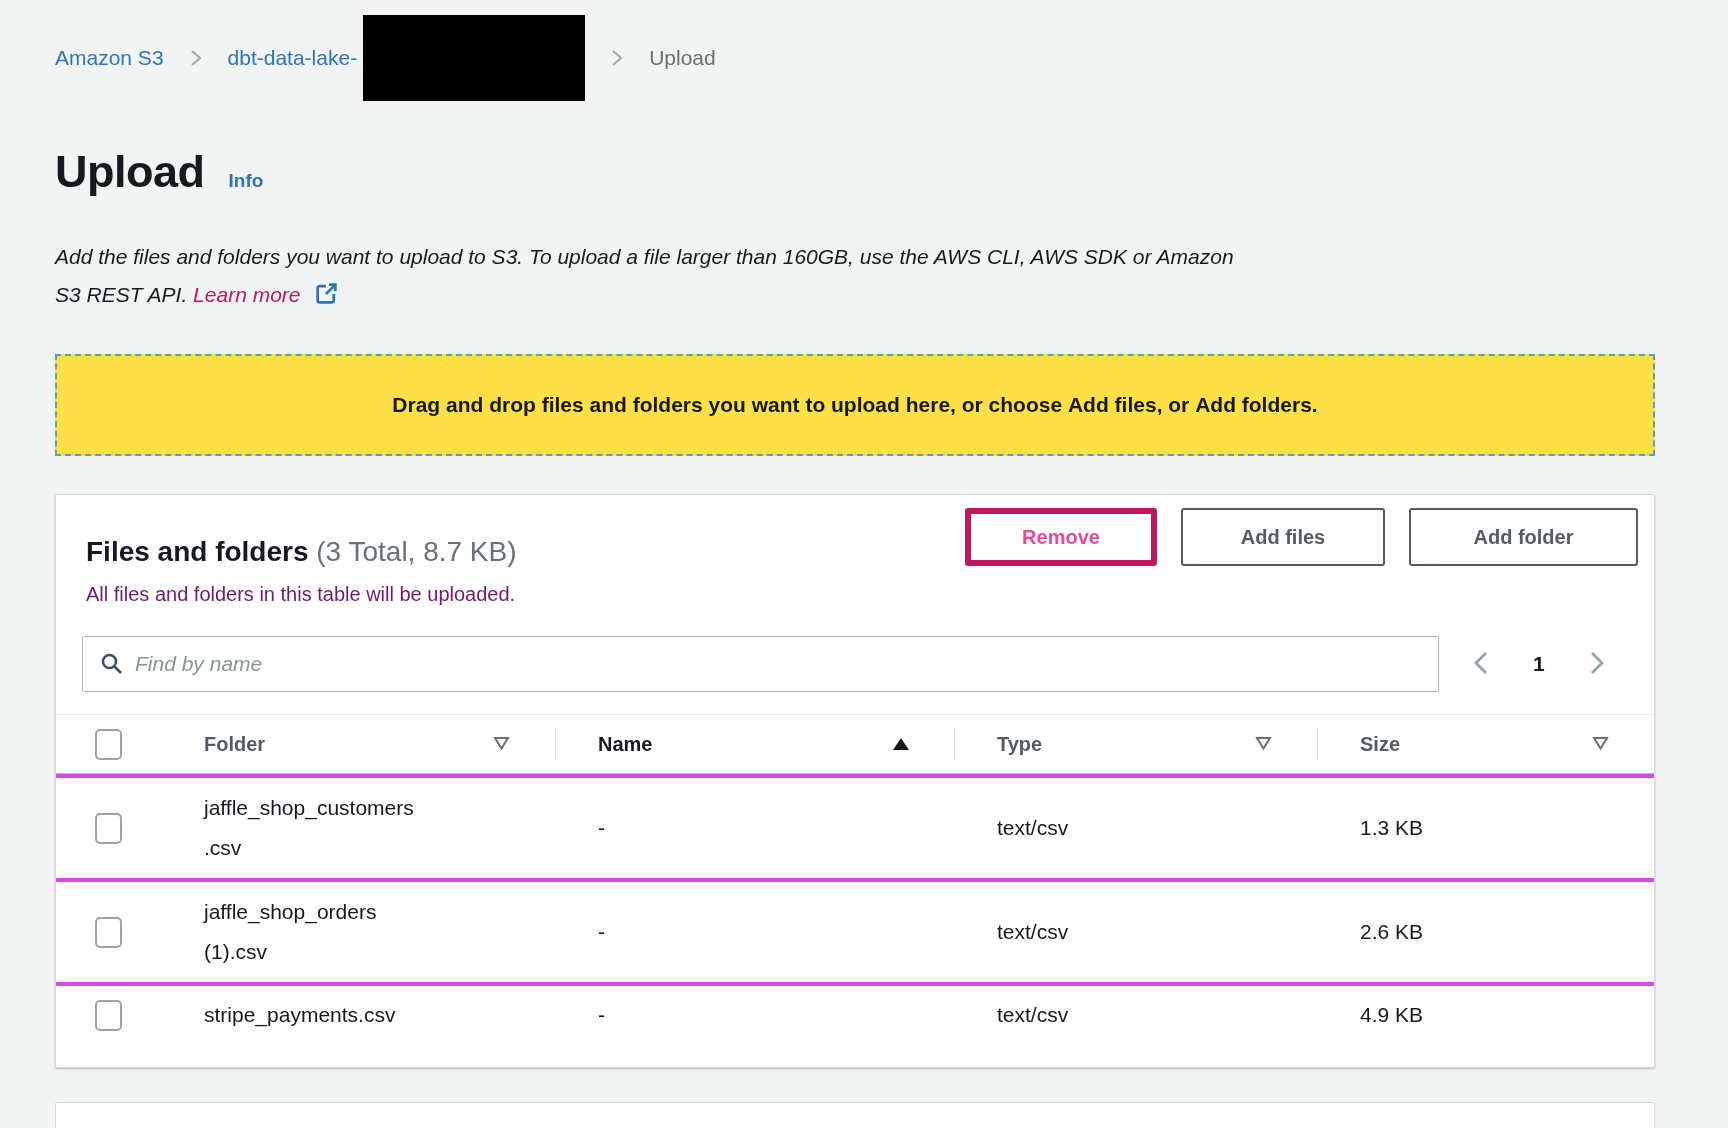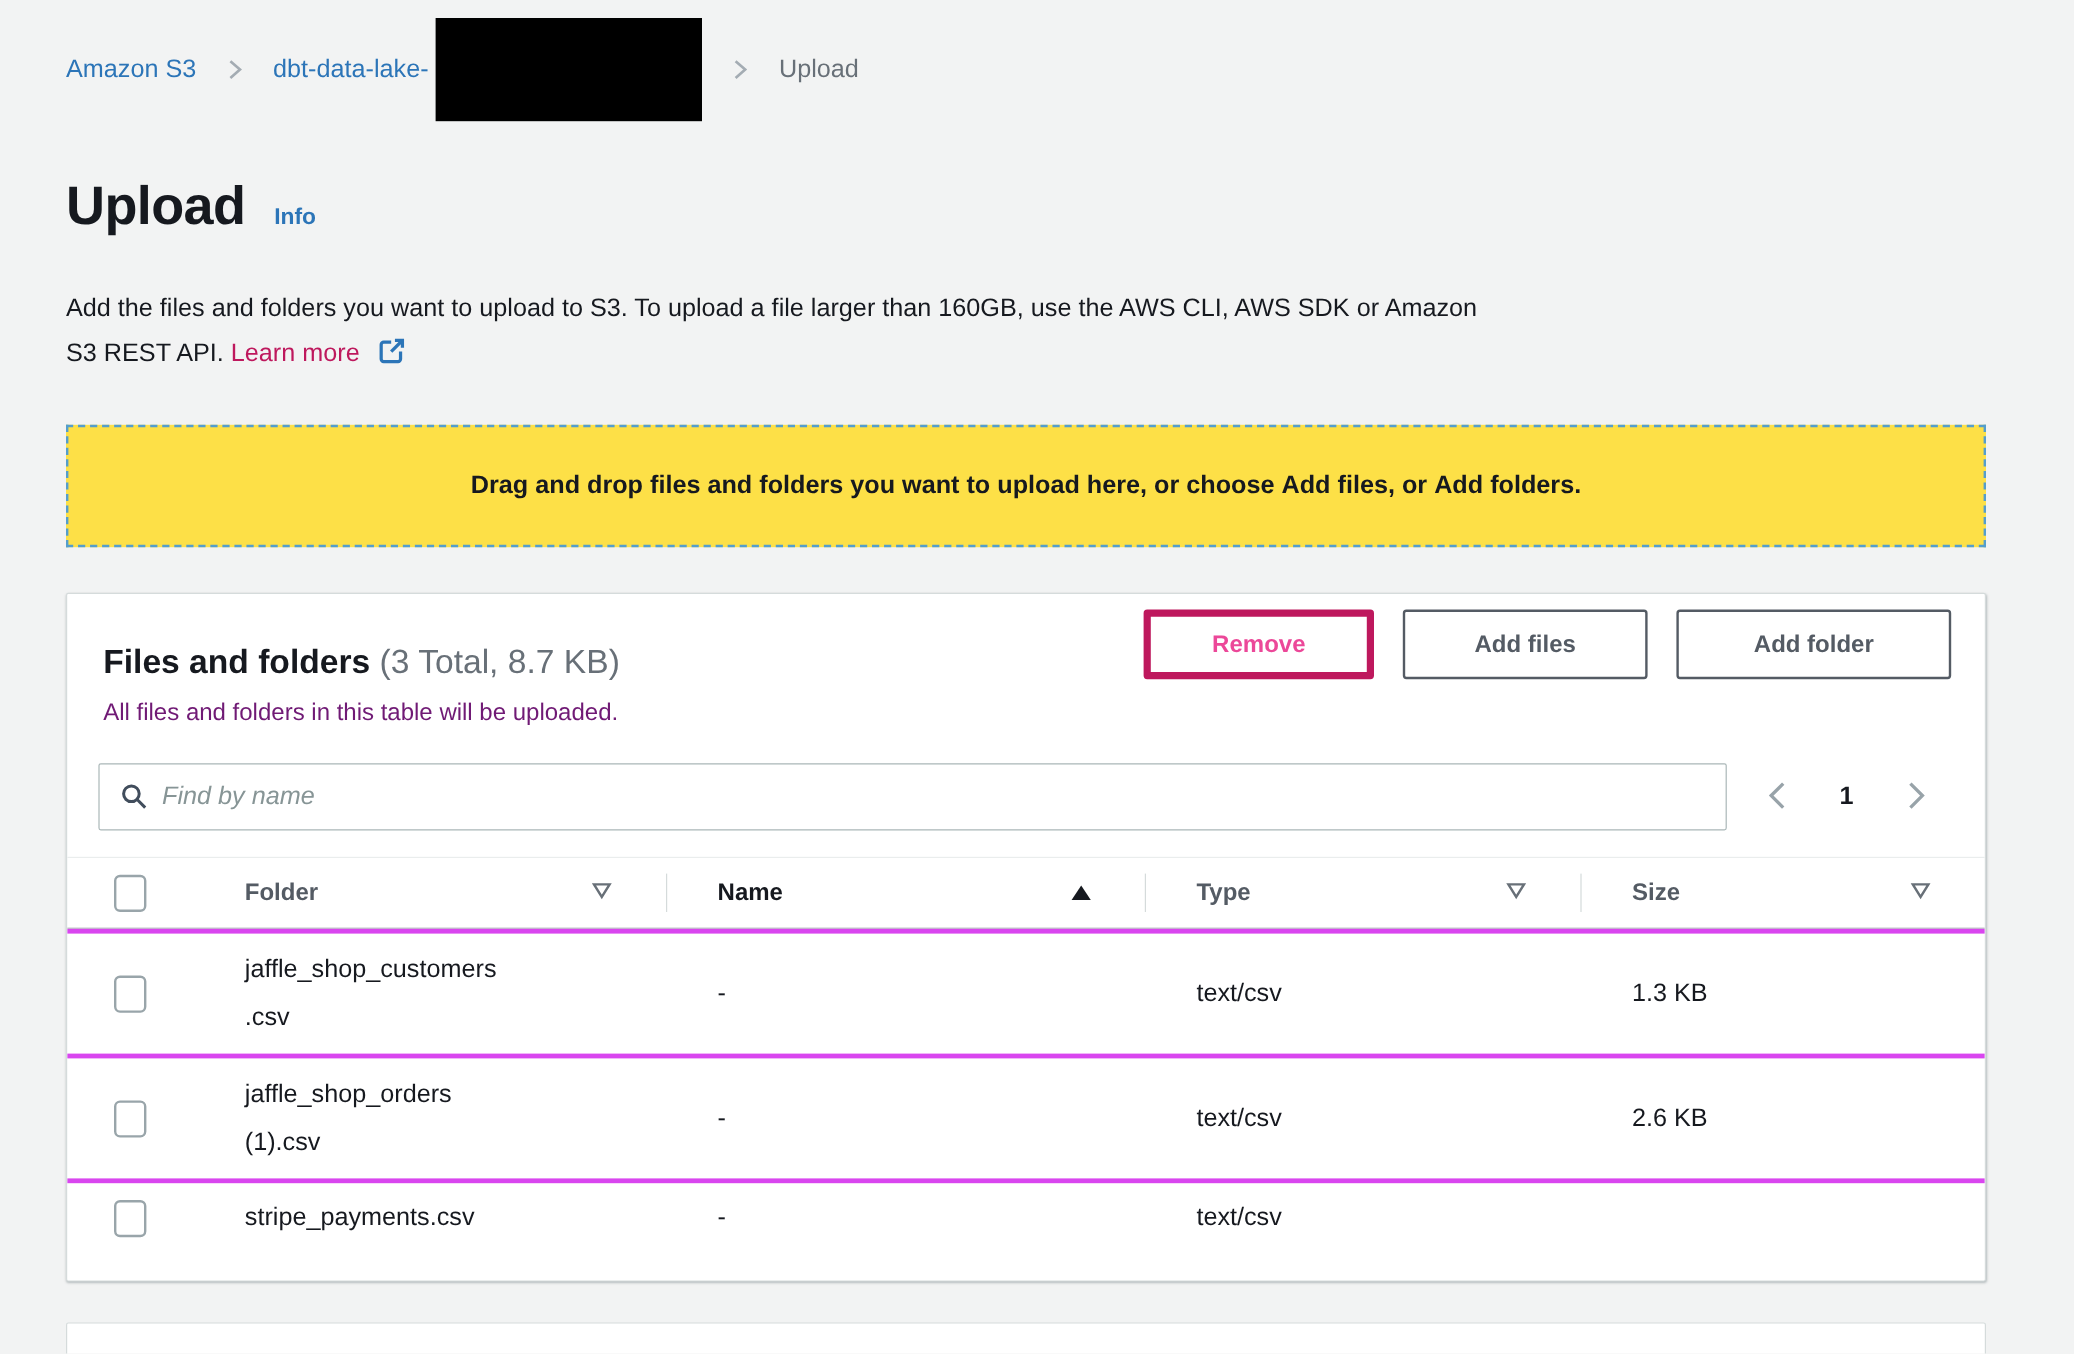--- a/index.html
+++ b/index.html
@@ -18,41 +18,41 @@
   .crumb-current { color:#687078; }
   .crumb-sep { display:flex; align-items:center; }
   .redaction { width:222px; height:86px; background:#000; margin-left:-20px; }
 
   
   .title-row { margin-top:44px; display:flex; align-items:baseline; gap:24px; }
   .page-title { font-size:45px; font-weight:700; letter-spacing:-0.5px; }
   .info-link { font-size:19px; font-weight:700; color:#2c75b8; text-decoration:none; cursor:pointer; }
 
   
-  .intro { margin-top:40px; font-size:21px; line-height:38px; }
+  .intro { margin-top:40px; font-size:21px; line-height:38px;font-style:italic; }
   .learn-more { color:#be185d; text-decoration:none; cursor:pointer; }
   .ext-icon { margin-left:8px; vertical-align:-4px; }
 
   
   .dropzone {
     margin-top:36px; height:102px; width:1600px; background:#fde047;
     border:2px dashed #559ecc;
     display:flex; align-items:center; justify-content:center;
     font-size:21px;
     font-weight:bold;
   }
 
   
   .panel {
     margin-top:38px; width:1600px; height:574px; background:#fff;
     border:1px solid #d5dbdb; border-radius:2px;
     box-shadow:0 1px 2px rgba(0,28,36,.25);
     overflow:hidden;
   }
-  .panel-header { display:flex; justify-content:space-between; padding:13px 28px 0 30px; }
+  .panel-header { display:flex; justify-content:space-between; padding:13px 16px 0 30px; }
   .panel-heading { margin-top:28px; font-size:28px; font-weight:700; }
   .panel-count { font-weight:400; color:#687078; }
   .panel-desc { margin-top:15px; font-size:20px; color:#701a75; }
   .btn-row { display:flex; gap:24px; }
   .btn {
     height:58px; border-radius:3px; background:#fff;
     font-family:"Liberation Sans",sans-serif;
     font-size:20px; font-weight:700; color:#545b64;
     border:2px solid #545b64; cursor:pointer;
   }
@@ -256,19 +256,20 @@
 
       <div class="trow row-single">
         <div class="sel-cell">
           <span class="checkbox"></span>
         </div>
         <div class="td td-name">
             <span class="nm">stripe_payments.csv</span>
           </div>
         <div class="td">-</div>
         <div class="td">text/csv</div>
+        <div class="td">4.9 KB</div>
       </div>
     </div>
   </section>
 
   <div class="next-panel"></div>
 
 </div>
 
 </body></html>

